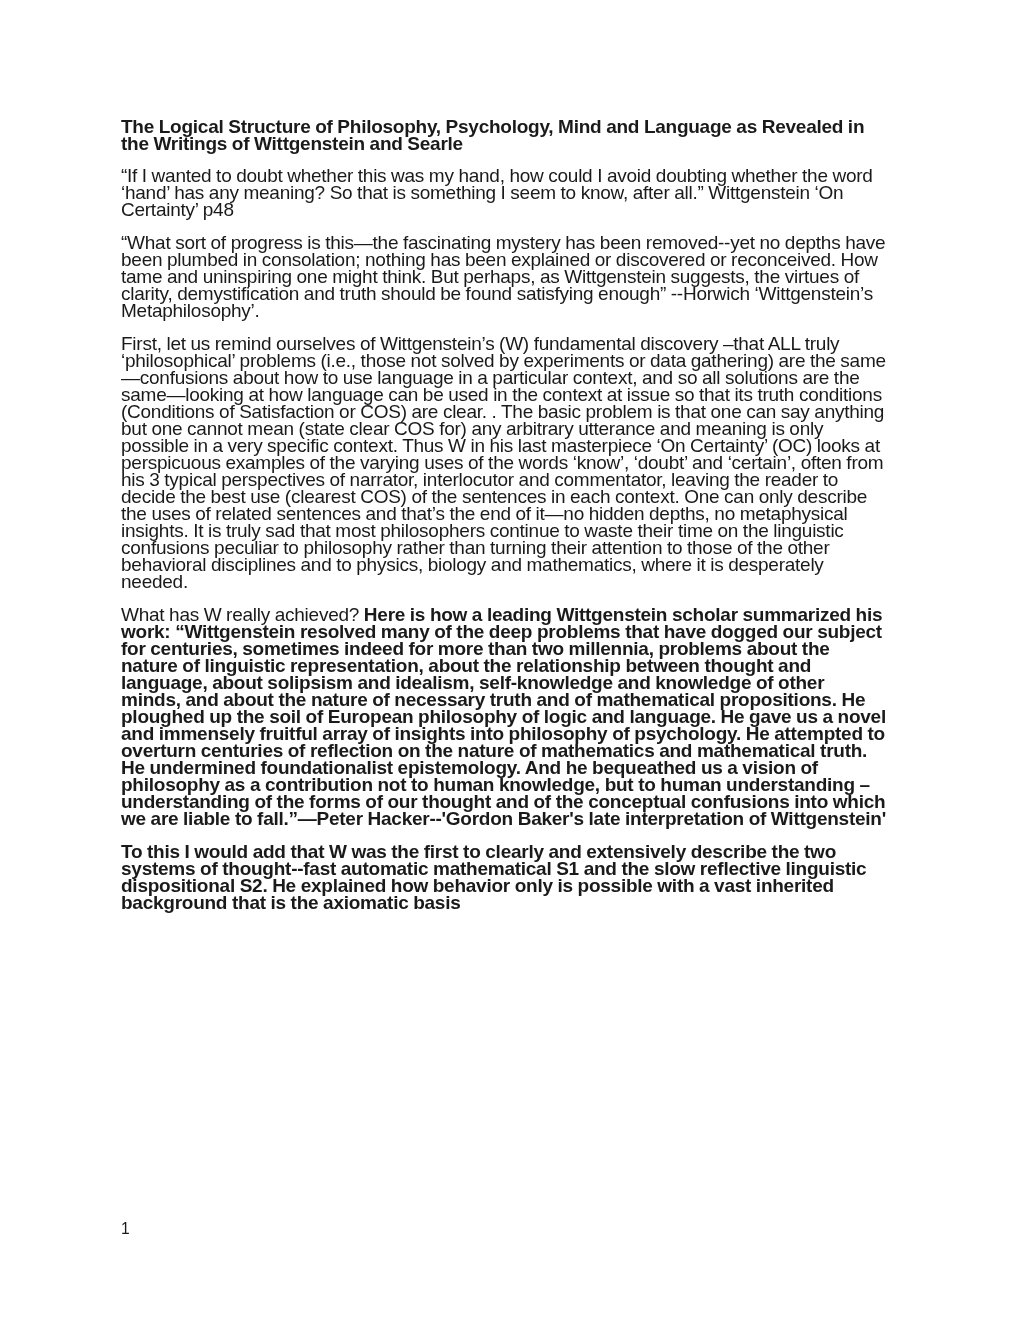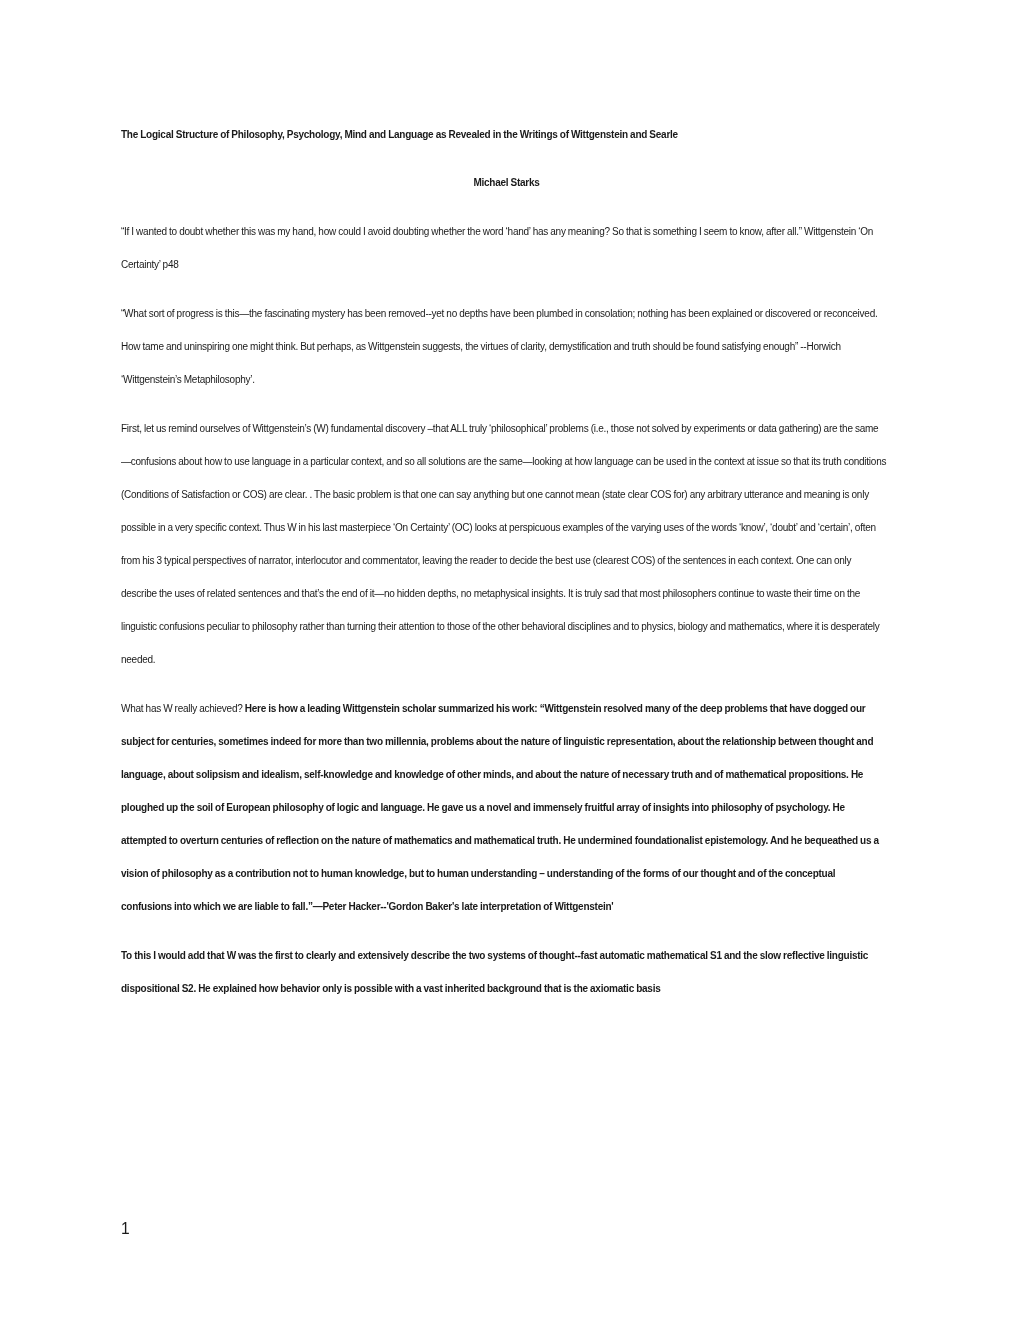--- a/index.html
+++ b/index.html
@@ -15,22 +15,22 @@
       font-family: "Liberation Sans", "DejaVu Sans", sans-serif;
       color: #1a1a1a;
     }
     .page {
       position: absolute;
       left: 121px;
       top: 118px;
       width: 782px;
     }
     .p {
-      font-size: 10px;
-      line-height: 33px;
+      font-size: 19px;
+      line-height: 17px;
       margin: 0 16px 16px 0;
       letter-spacing: -0.25px;
       word-spacing: -0.3px;
     }
     .b { font-weight: bold; }
     .title { margin-bottom: 15px; }
     .author {
       text-align: center;
       margin-bottom: 16px;
       padding-left: 5px;
@@ -41,21 +41,20 @@
       top: 1216px;
       font-size: 15.6px;
       line-height: 25.7px;
     }
   </style>
 </head>
 <body>
 
 <div class="page">
   <p class="p b title">The Logical Structure of Philosophy, Psychology, Mind and Language as Revealed in the Writings of Wittgenstein and Searle</p>
-  <p class="p b author">Michael Starks</p>
   <p class="p">“If I wanted to doubt whether this was my hand, how could I avoid doubting whether the word ‘hand’ has any meaning? So that is something I seem to know, after all.” Wittgenstein ‘On Certainty’ p48</p>
   <p class="p">“What sort of progress is this—the fascinating mystery has been removed--yet no depths have been plumbed in consolation; nothing has been explained or discovered or reconceived.  How tame and uninspiring one might think.  But perhaps, as Wittgenstein suggests, the virtues of clarity, demystification and truth should be found satisfying enough” --Horwich ‘Wittgenstein’s Metaphilosophy’.</p>
   <p class="p">First, let us remind ourselves of Wittgenstein’s (W) fundamental discovery –that ALL truly ‘philosophical’ problems (i.e., those not solved by experiments or data gathering) are the same—confusions about how to use language in a particular context, and so all solutions are the same—looking at how language can be used in the context at issue so that its truth conditions (Conditions of Satisfaction or COS) are clear.  . The basic problem is that one can say anything but one cannot mean (state clear COS for) any arbitrary utterance and meaning is only possible in a very specific context. Thus W in his last masterpiece ‘On Certainty’  (OC) looks at perspicuous examples of the varying uses of the words ‘know’, ‘doubt’  and ‘certain’, often from his 3 typical perspectives of narrator, interlocutor and commentator, leaving the reader to decide the best use (clearest COS) of the sentences in each context. One can only describe the uses of related sentences and that’s the end of it—no hidden depths, no metaphysical insights. It is truly sad that most philosophers continue to waste their time on the linguistic confusions peculiar to philosophy rather than turning their attention to those of the other behavioral disciplines and to physics, biology and mathematics, where it is desperately needed.</p>
   <p class="p"><span>What has W really achieved? </span><span class="b">Here is how a leading Wittgenstein scholar summarized his work: “Wittgenstein resolved many of the deep problems that have dogged our subject for centuries, sometimes indeed for more than two millennia, problems about the nature of linguistic representation, about the relationship between thought and language, about solipsism and idealism, self-knowledge and knowledge of other minds, and about the nature of necessary truth and of mathematical propositions. He ploughed up the soil of European philosophy of logic and language. He gave us a novel and immensely fruitful array of insights into philosophy of psychology. He attempted to overturn centuries of reflection on the nature of mathematics and mathematical truth. He undermined foundationalist epistemology. And he bequeathed us a vision of philosophy as a contribution not to human knowledge, but to human understanding – understanding of the forms of our thought and of the conceptual confusions into which we are liable to fall.”—Peter Hacker--'Gordon Baker's late interpretation of Wittgenstein'</span></p>
   <p class="p b">To this I would add that W was the first to clearly and extensively describe the two systems of thought--fast automatic mathematical S1 and the slow reflective linguistic dispositional S2. He explained how behavior only is possible with a vast inherited background that is the axiomatic basis</p>
 </div>
 
 <div class="page-number">1</div>
 
 </body></html>

